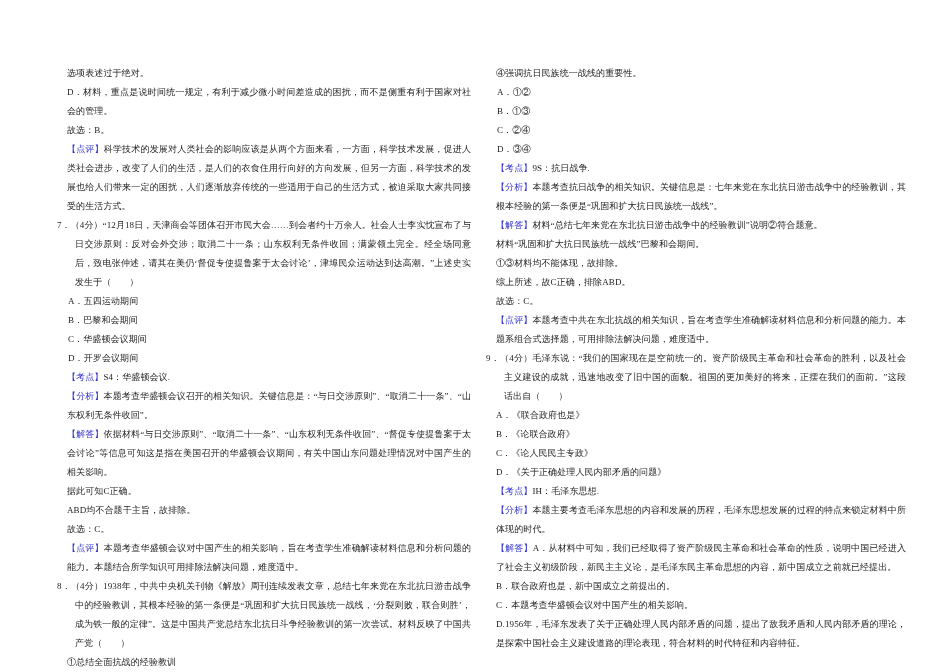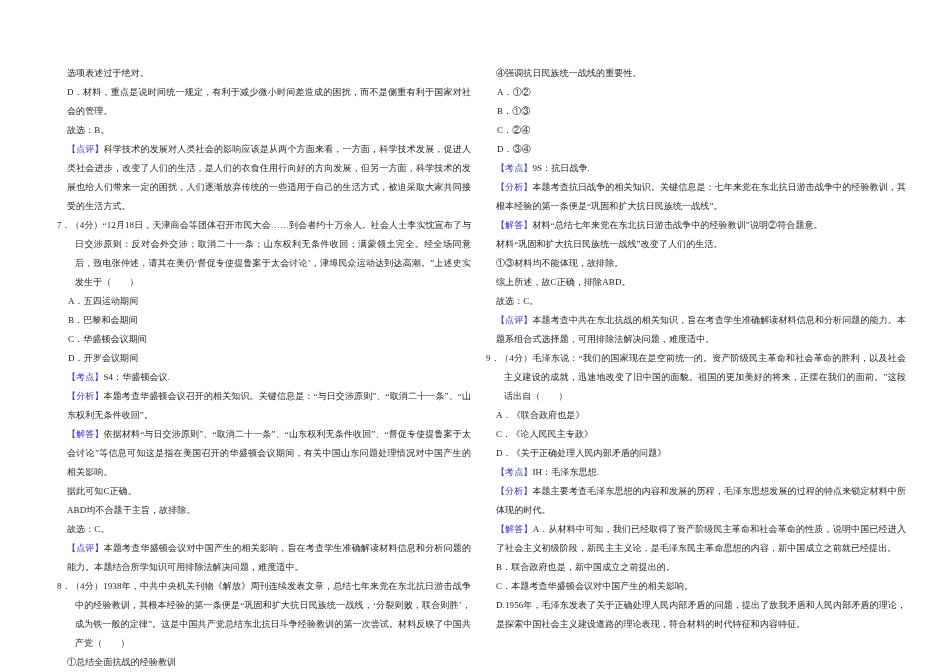--- a/index.html
+++ b/index.html
@@ -61,27 +61,28 @@
       <p class="para">④强调抗日民族统一战线的重要性。</p>
       <div class="opts cols4">
         <span class="opt">A．①②</span>
         <span class="opt">B．①③</span>
         <span class="opt">C．②④</span>
         <span class="opt">D．③④</span>
       </div>
       <p class="para"><span class="label">【考点】</span>9S：抗日战争.</p>
       <p class="para"><span class="label">【分析】</span>本题考查抗日战争的相关知识。关键信息是：七年来党在东北抗日游击战争中的经验教训，其根本经验的第一条便是“巩固和扩大抗日民族统一战线”。</p>
       <p class="para"><span class="label">【解答】</span>材料“总结七年来党在东北抗日游击战争中的经验教训”说明②符合题意。</p>
-      <p class="para">材料“巩固和扩大抗日民族统一战线”改变了人们的生活。</p>
+      <p class="para">材料“巩固和扩大抗日民族统一战线”巴黎和会期间。</p>
       <p class="para">①③材料均不能体现，故排除。</p>
       <p class="para">综上所述，故C正确，排除ABD。</p>
       <p class="para">故选：C。</p>
       <p class="para"><span class="label">【点评】</span>本题考查中共在东北抗战的相关知识，旨在考查学生准确解读材料信息和分析问题的能力。本题系组合式选择题，可用排除法解决问题，难度适中。</p>
       <p class="question">9．（4分）毛泽东说：“我们的国家现在是空前统一的。资产阶级民主革命和社会革命的胜利，以及社会主义建设的成就，迅速地改变了旧中国的面貌。祖国的更加美好的将来，正摆在我们的面前。”这段话出自（　　）</p>
       <p class="para">A．《联合政府也是》</p>
+      <p class="para">B．《论联合政府》</p>
       <p class="para">C．《论人民民主专政》</p>
       <p class="para">D．《关于正确处理人民内部矛盾的问题》</p>
       <p class="para"><span class="label">【考点】</span>IH：毛泽东思想.</p>
       <p class="para"><span class="label">【分析】</span>本题主要考查毛泽东思想的内容和发展的历程，毛泽东思想发展的过程的特点来锁定材料中所体现的时代。</p>
       <p class="para"><span class="label">【解答】</span>A．从材料中可知，我们已经取得了资产阶级民主革命和社会革命的性质，说明中国已经进入了社会主义初级阶段，新民主主义论，是毛泽东民主革命思想的内容，新中国成立之前就已经提出。</p>
       <p class="para">B．联合政府也是，新中国成立之前提出的。</p>
       <p class="para">C．本题考查华盛顿会议对中国产生的相关影响。</p>
       <p class="para">D.1956年，毛泽东发表了关于正确处理人民内部矛盾的问题，提出了敌我矛盾和人民内部矛盾的理论，是探索中国社会主义建设道路的理论表现，符合材料的时代特征和内容特征。</p>
     </div>
 </div>

